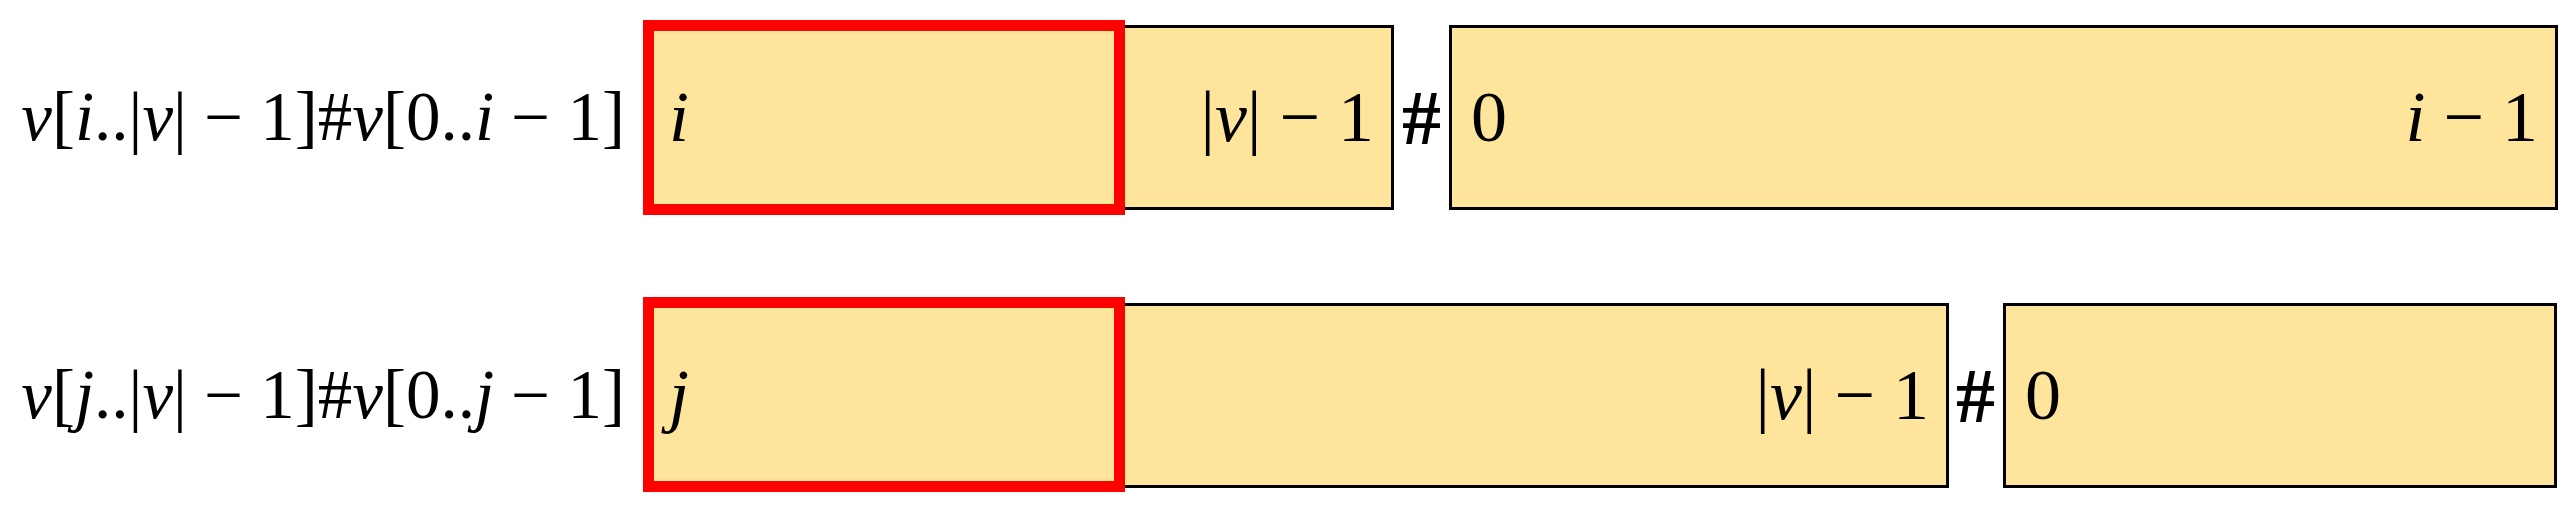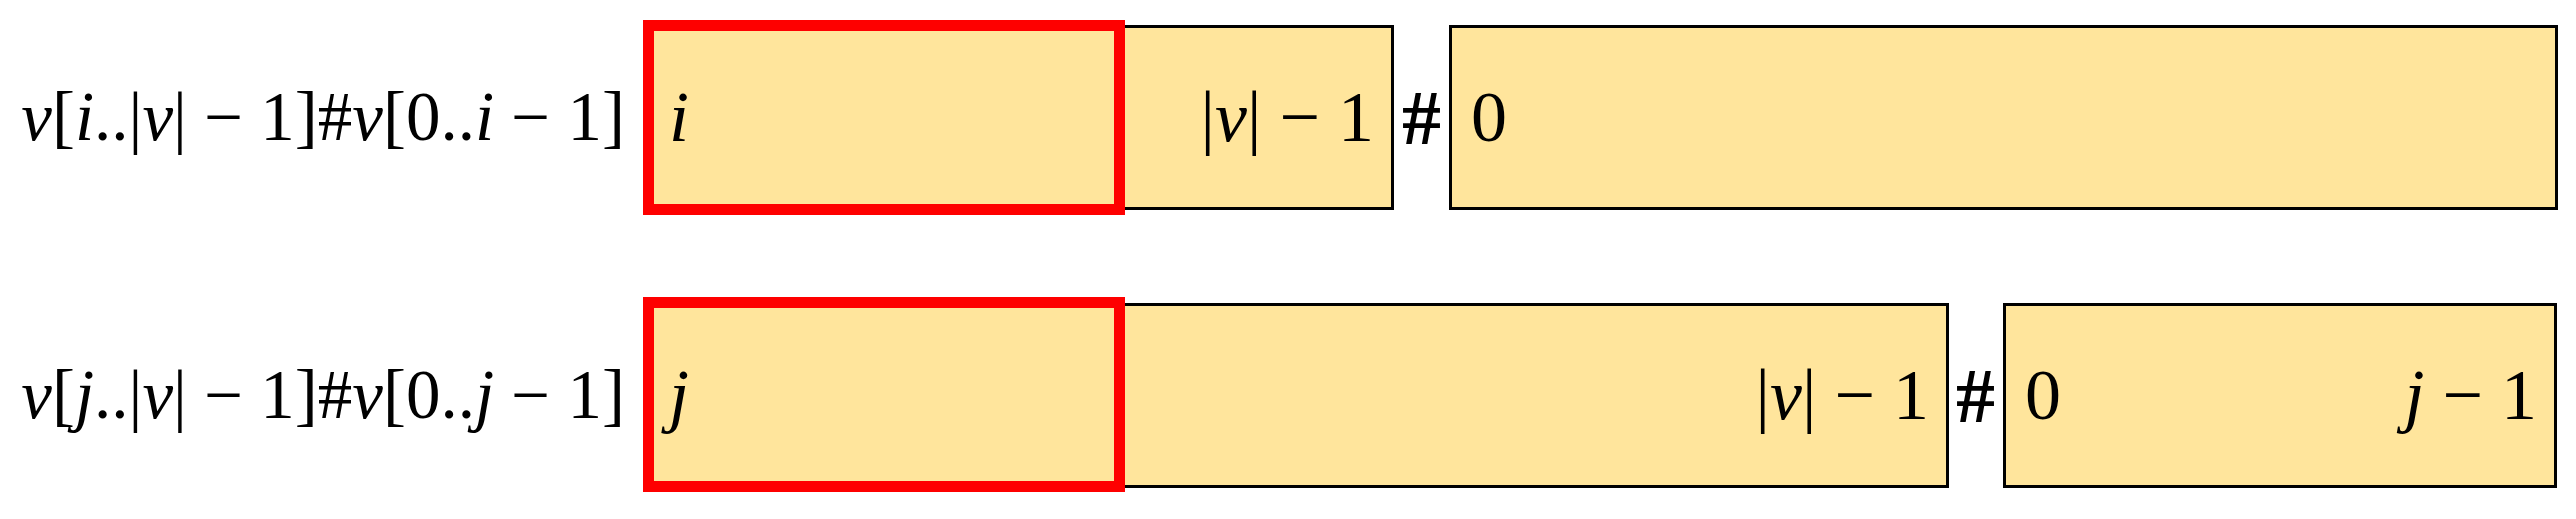--- a/index.html
+++ b/index.html
@@ -94,39 +94,39 @@
       <span class="math"><span class="it">i</span></span>
       <span class="math"><span>|</span><span class="it">v</span><span>|</span><span> </span><span>−</span><span> </span><span>1</span></span>
     </div>
 
     <div class="abs hash-sep math">
         <span>#</span>
       </div>
 
     <div class="abs box r1-second">
       <span class="math"><span>0</span></span>
+      <span class="math"><span class="it">i</span><span> </span><span>−</span><span> </span><span>1</span></span>
     </div>
 
     <div class="abs highlight"></div>
   </section>
 
   <section class="row2">
     <div class="abs row-label math"><span class="it">v</span><span>[</span><span class="it">j</span><span>.</span><span>.</span><span>|</span><span class="it">v</span><span>|</span><span> </span><span>−</span><span> </span><span>1</span><span>]</span><span>#</span><span class="it">v</span><span>[</span><span>0</span><span>.</span><span>.</span><span class="it">j</span><span> </span><span>−</span><span> </span><span>1</span><span>]</span></div>
 
     <div class="abs box r2-first">
       <span class="math"><span class="it">j</span></span>
       <span class="math"><span>|</span><span class="it">v</span><span>|</span><span> </span><span>−</span><span> </span><span>1</span></span>
     </div>
 
     <div class="abs hash-sep math">
         <span>#</span>
       </div>
 
     <div class="abs box r2-second">
       <span class="math"><span>0</span></span>
-      <span class="math"><span class="it">j</span><span> </span><span>−</span><span> </span><span>1</span></span>
     </div>
 
     <div class="abs highlight"></div>
   </section>
 
 </div>
 
 
 </body></html>

